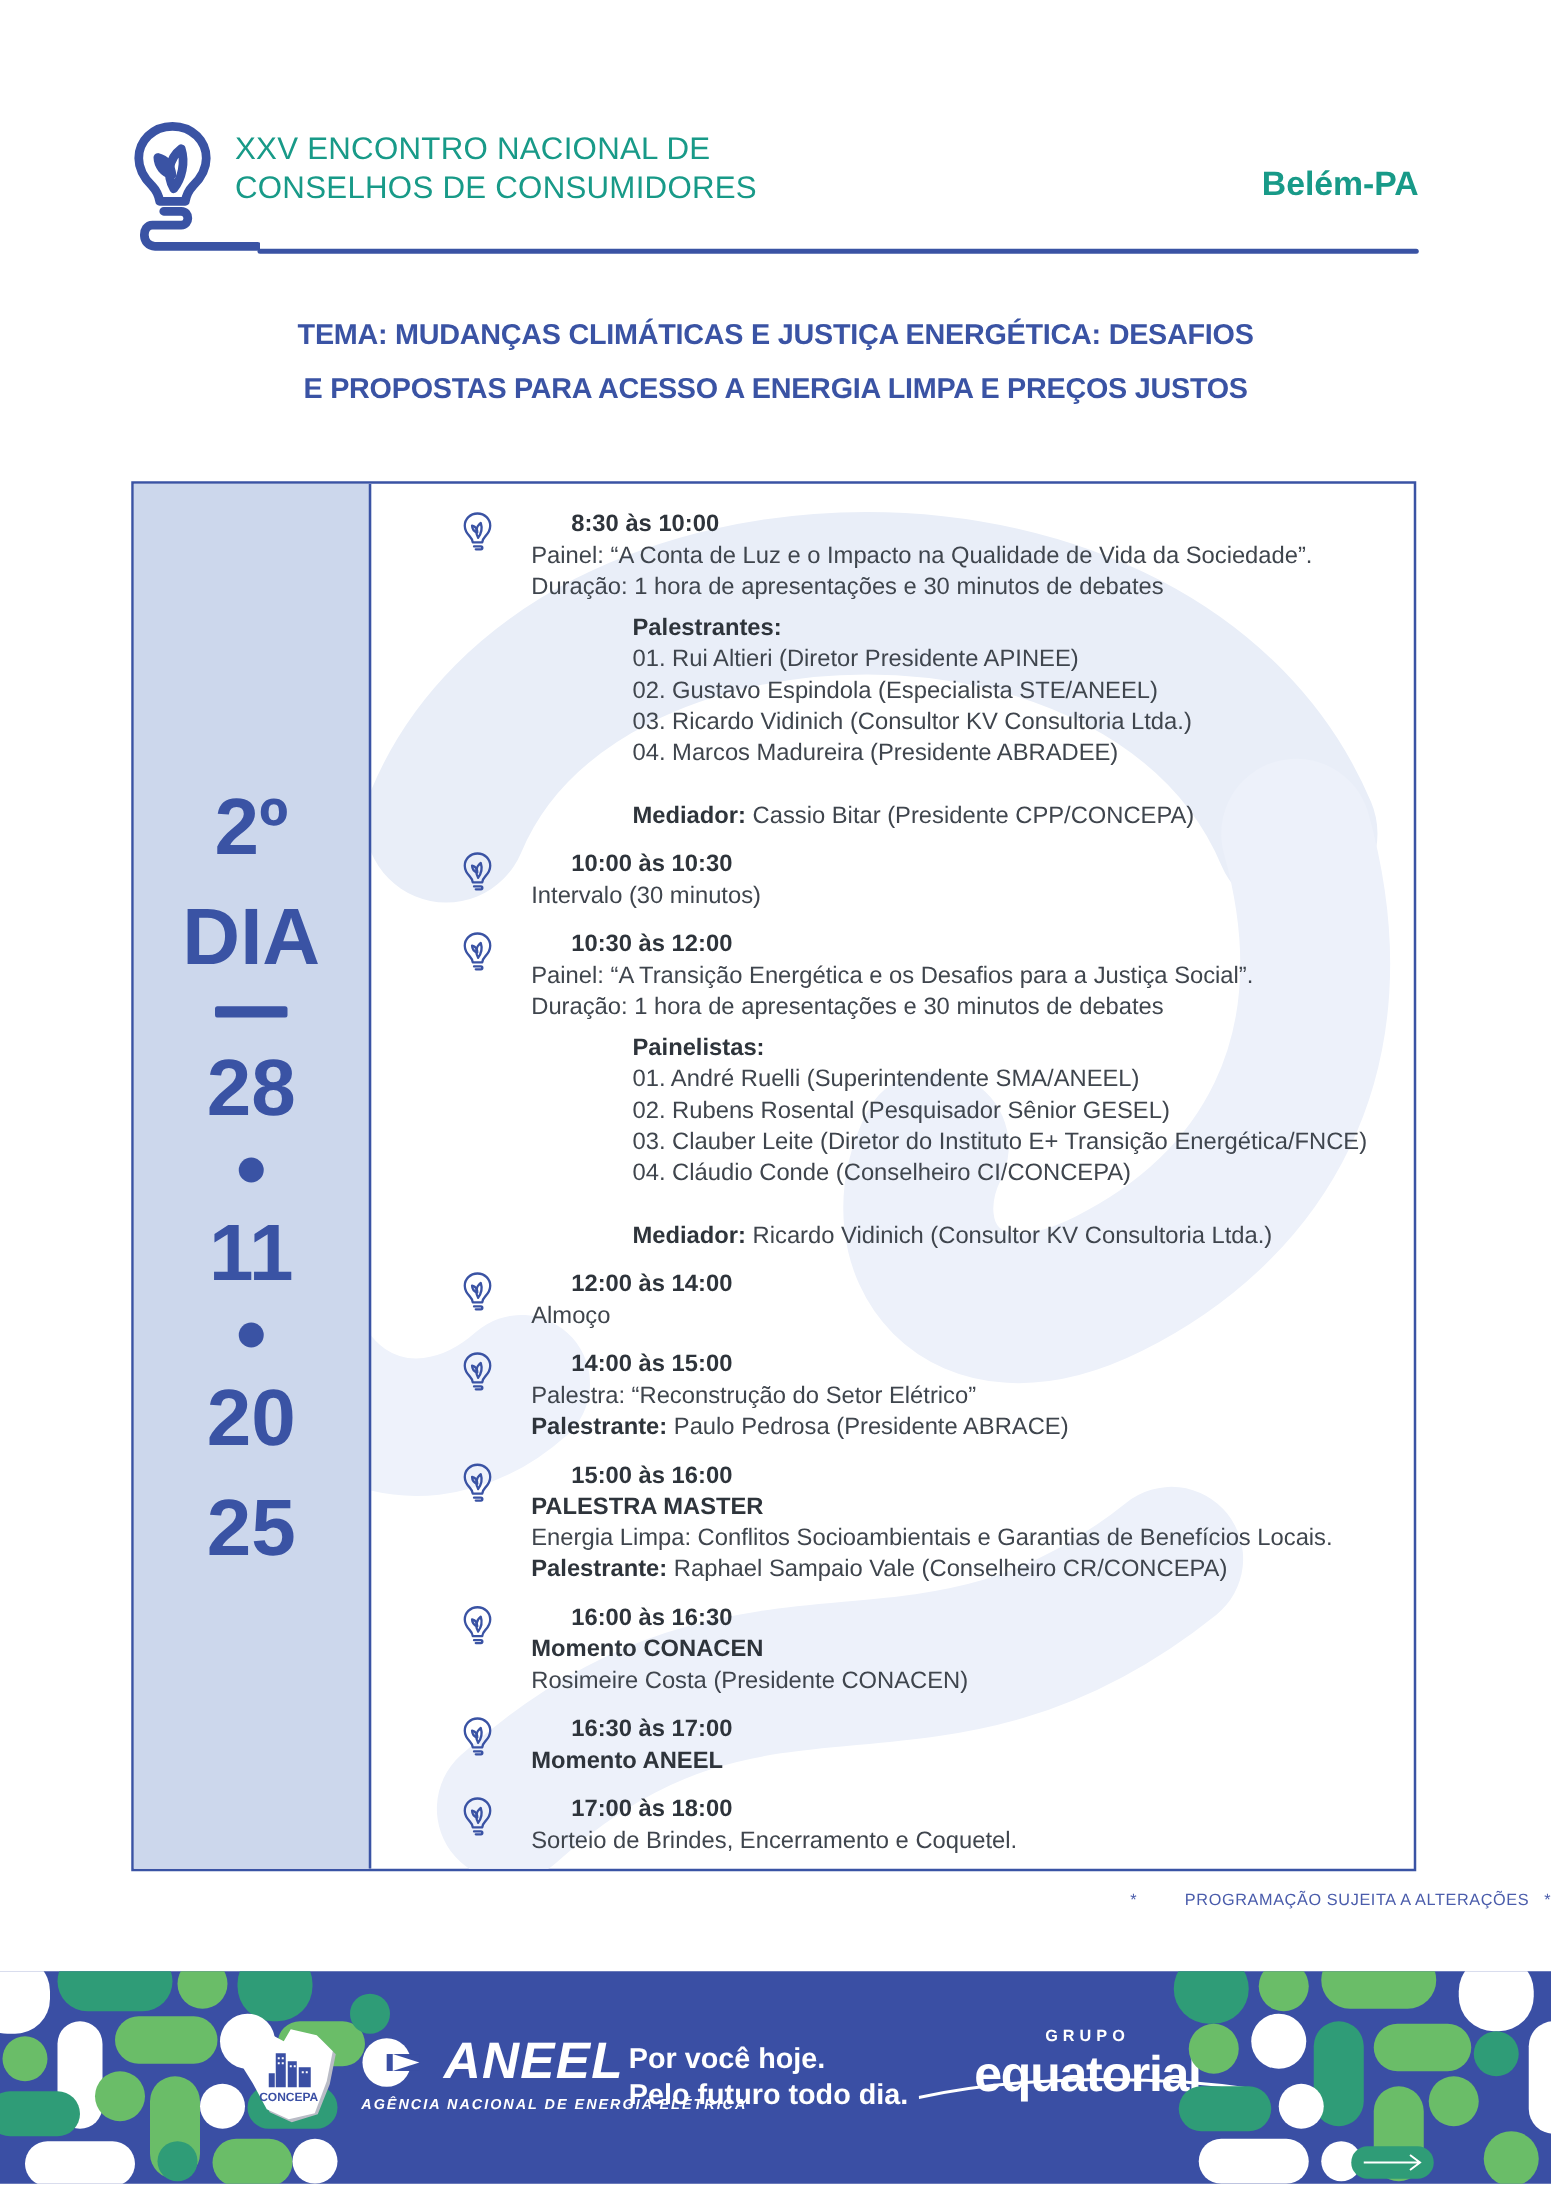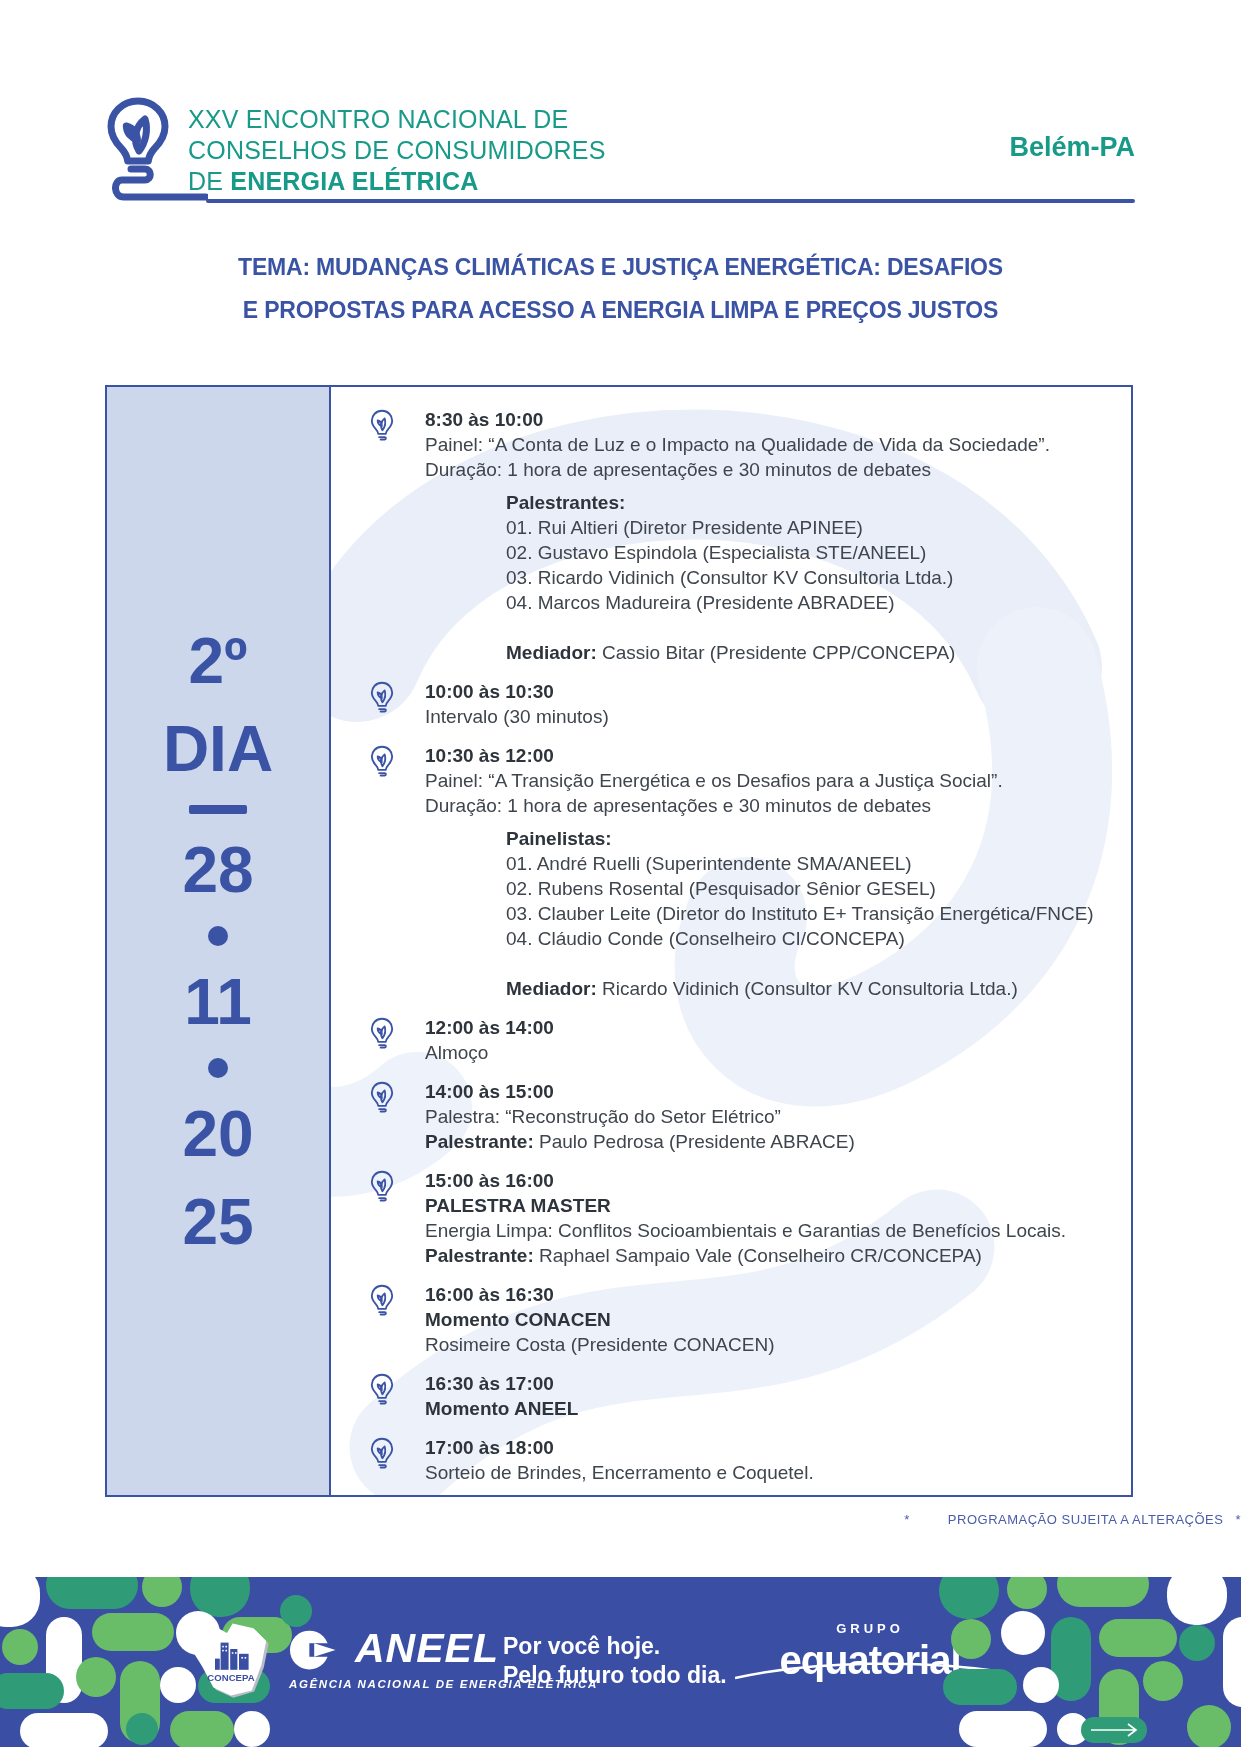--- a/index.html
+++ b/index.html
@@ -13,30 +13,30 @@
   .hline{position:absolute;left:206px;top:199px;width:929px;height:4px;border-radius:2px;background:var(--blue,#3a53a4);}
   .title{position:absolute;left:188px;top:104px;color:var(--teal,#189a88);font-size:25px;line-height:31px;font-weight:500;letter-spacing:.2px;}
   .title .bold{font-weight:800;}
   .hdate{position:absolute;right:106px;top:130px;text-align:right;color:var(--teal,#189a88);font-weight:800;font-size:27px;line-height:34px;}
   
   .theme{position:absolute;left:0;right:0;top:246px;text-align:center;color:var(--blue,#3a53a4);
     font-weight:800;font-size:23px;line-height:43px;letter-spacing:-0.2px;}
   
   .box{position:absolute;left:105px;top:385px;width:1028px;height:1112px;border:2px solid var(--blue,#3a53a4);background:#fff;overflow:hidden;}
   .watermark{position:absolute;inset:0;z-index:0;pointer-events:none;}
-  .side{position:absolute;left:0;top:0;bottom:0;width:224px;background:var(--sidebar-bg,#ccd7ec);border-right:2px solid var(--blue,#3a53a4);z-index:2;
+  .side{position:absolute;left:0;top:0;bottom:0;width:190px;background:var(--sidebar-bg,#ccd7ec);border-right:2px solid var(--blue,#3a53a4);z-index:2;
     display:flex;flex-direction:column;justify-content:center;align-items:center;gap:24px;}
   .side .big{color:var(--blue,#3a53a4);font-size:64px;font-weight:800;line-height:64px;}
   .side .dash{width:58px;height:9px;border-radius:2px;background:var(--blue,#3a53a4);}
   .side .dot{width:20px;height:20px;border-radius:50%;background:var(--blue,#3a53a4);}
   .sched{position:absolute;left:192px;right:0;top:0;bottom:0;z-index:1;padding:20px 24px 0 69px;}
   .item{display:flex;gap:29px;margin-bottom:14px;}
   .bulbcol{flex:0 0 28px;padding-top:1px;}
   .itembody{font-size:19px;line-height:25px;color:var(--dark,#3f454d);}
-  .time{font-weight:700;color:#2e343b;}
+  .time{font-weight:700;color:#2e343b;margin-left:32px;}
   .line .b,.line.b,.mediator .b{font-weight:700;color:#2e343b;}
   .group{margin-left:81px;margin-top:8px;}
   .mediator{margin-top:7px;padding-top:18px;}
   
   .note{position:absolute;left:0;right:0;top:1512px;text-align:right;color:var(--note-blue,#4a5cab);font-size:13px;letter-spacing:.5px;}
   .note .ast-l{margin-right:38px;}
   .note .ast-r{margin-left:12px;}
   
   .footer{position:absolute;left:0;top:1577px;width:1241px;height:170px;background:var(--footer-blue,#3a4fa4);}
   .fcluster{position:absolute;top:0;height:170px;}
@@ -64,21 +64,20 @@
       <path d="M40 8 C24 8 13 20 13 33.5 C13 43 18 50 23.5 55.5 C27 59.2 29 63 29.7 68 L50.3 68 C51 63 53 59.2 56.5 55.5 C62 50 67 43 67 33.5 C67 20 56 8 40 8 Z"></path>
       <path d="M41 58 C35 48 36.5 34 47 26 C50.5 37 47.5 50 41 58 Z"></path>
       <path d="M39.5 47 C33 45 28.5 40 28.3 33 C34.5 34.5 39 39.5 39.5 47 Z"></path>
       <path d="M33 76 H47 C54 76 54 87 47 87 H24 C15 87 15 104 26 104 H108"></path>
     </svg>
   </div>
   <div class="hline"></div>
   <div class="title">
     <div>XXV ENCONTRO NACIONAL DE</div>
     <div>CONSELHOS DE CONSUMIDORES</div>
-    <div><span>DE </span><span class="bold">ENERGIA ELÉTRICA</span></div>
   </div>
   <div class="hdate">
     <div>Belém-PA</div>
   </div>
 
   <div class="theme">
     <div>TEMA: MUDANÇAS CLIMÁTICAS E JUSTIÇA ENERGÉTICA: DESAFIOS</div>
     <div>E PROPOSTAS PARA ACESSO A ENERGIA LIMPA E PREÇOS JUSTOS</div>
   </div>
 

